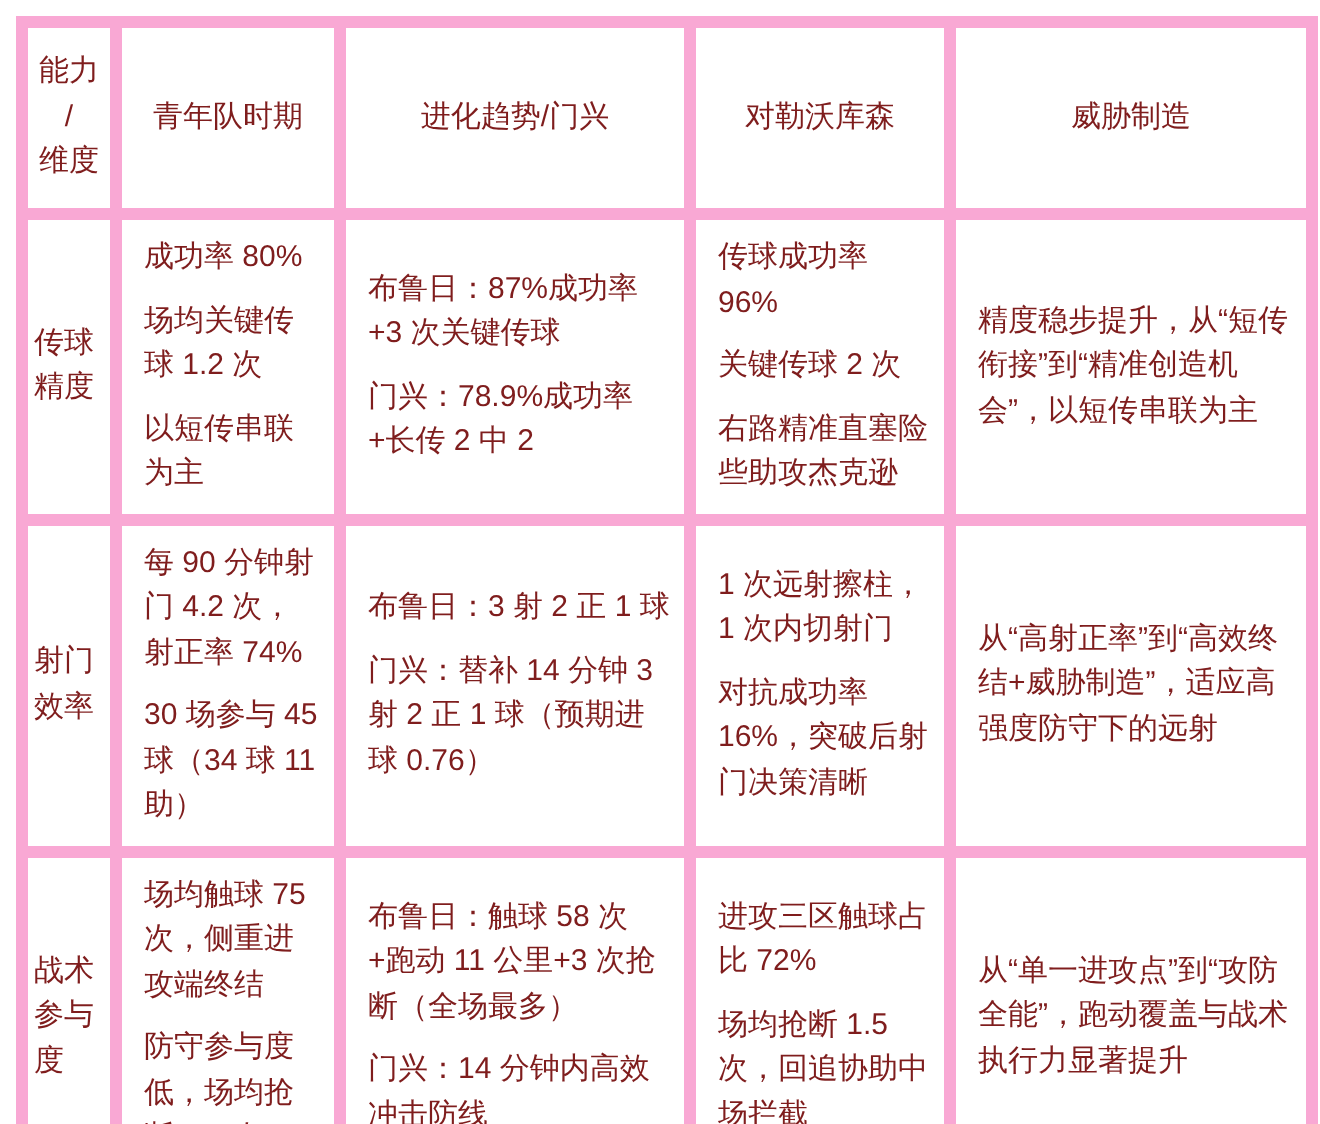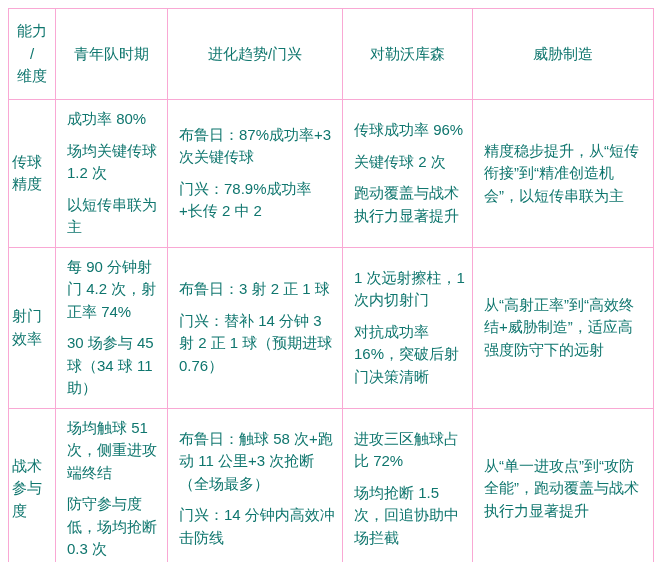--- a/index.html
+++ b/index.html
@@ -19,22 +19,22 @@
     position: absolute;
     left: 8px;
     top: 8px;
   }
   table.stats {
     border-collapse: collapse;
     table-layout: fixed;
     width: 645px;
   }
   table.stats td {
-    border: 1px solid #f9a8d4;
-    color: #0f766e;
+    border: 6px solid #f9a8d4;
+    color: #7f1d1d;
     font-size: 15px;
     line-height: 1.5;
     vertical-align: middle;
     overflow-wrap: break-word;
     word-break: break-word;
   }
   
   tr.header-row td {
     height: 86px;
     text-align: center;
@@ -93,21 +93,21 @@
               <div class="p">场均关键传球 1.2 次</div>
               <div class="p">以短传串联为主</div>
             </td>
           <td class="data-cell">
               <div class="p">布鲁日：87%成功率+3 次关键传球</div>
               <div class="p">门兴：78.9%成功率+长传 2 中 2</div>
             </td>
           <td class="data-cell">
               <div class="p">传球成功率 96%</div>
               <div class="p">关键传球 2 次</div>
-              <div class="p">跑动覆盖与战术执行力显著提升</div>
+              <div class="p">右路精准直塞险些助攻杰克逊</div>
             </td>
           <td class="data-cell">
               <div class="p">精度稳步提升，从“短传衔接”到“精准创造机会”，以短传串联为主</div>
             </td>
         </tr>
 
         <tr class="row-2">
           <td class="label-cell">
               <div class="p">射门</div>
               <div class="p">效率</div>
@@ -129,21 +129,21 @@
             </td>
         </tr>
 
         <tr class="row-3">
           <td class="label-cell">
               <div class="p">战术</div>
               <div class="p">参与</div>
               <div class="p">度</div>
             </td>
           <td class="data-cell">
-              <div class="p">场均触球 51 次，侧重进攻端终结</div>
+              <div class="p">场均触球 75 次，侧重进攻端终结</div>
               <div class="p">防守参与度低，场均抢断 0.3 次</div>
             </td>
           <td class="data-cell">
               <div class="p">布鲁日：触球 58 次+跑动 11 公里+3 次抢断（全场最多）</div>
               <div class="p">门兴：14 分钟内高效冲击防线</div>
             </td>
           <td class="data-cell">
               <div class="p">进攻三区触球占比 72%</div>
               <div class="p">场均抢断 1.5 次，回追协助中场拦截</div>
             </td>

